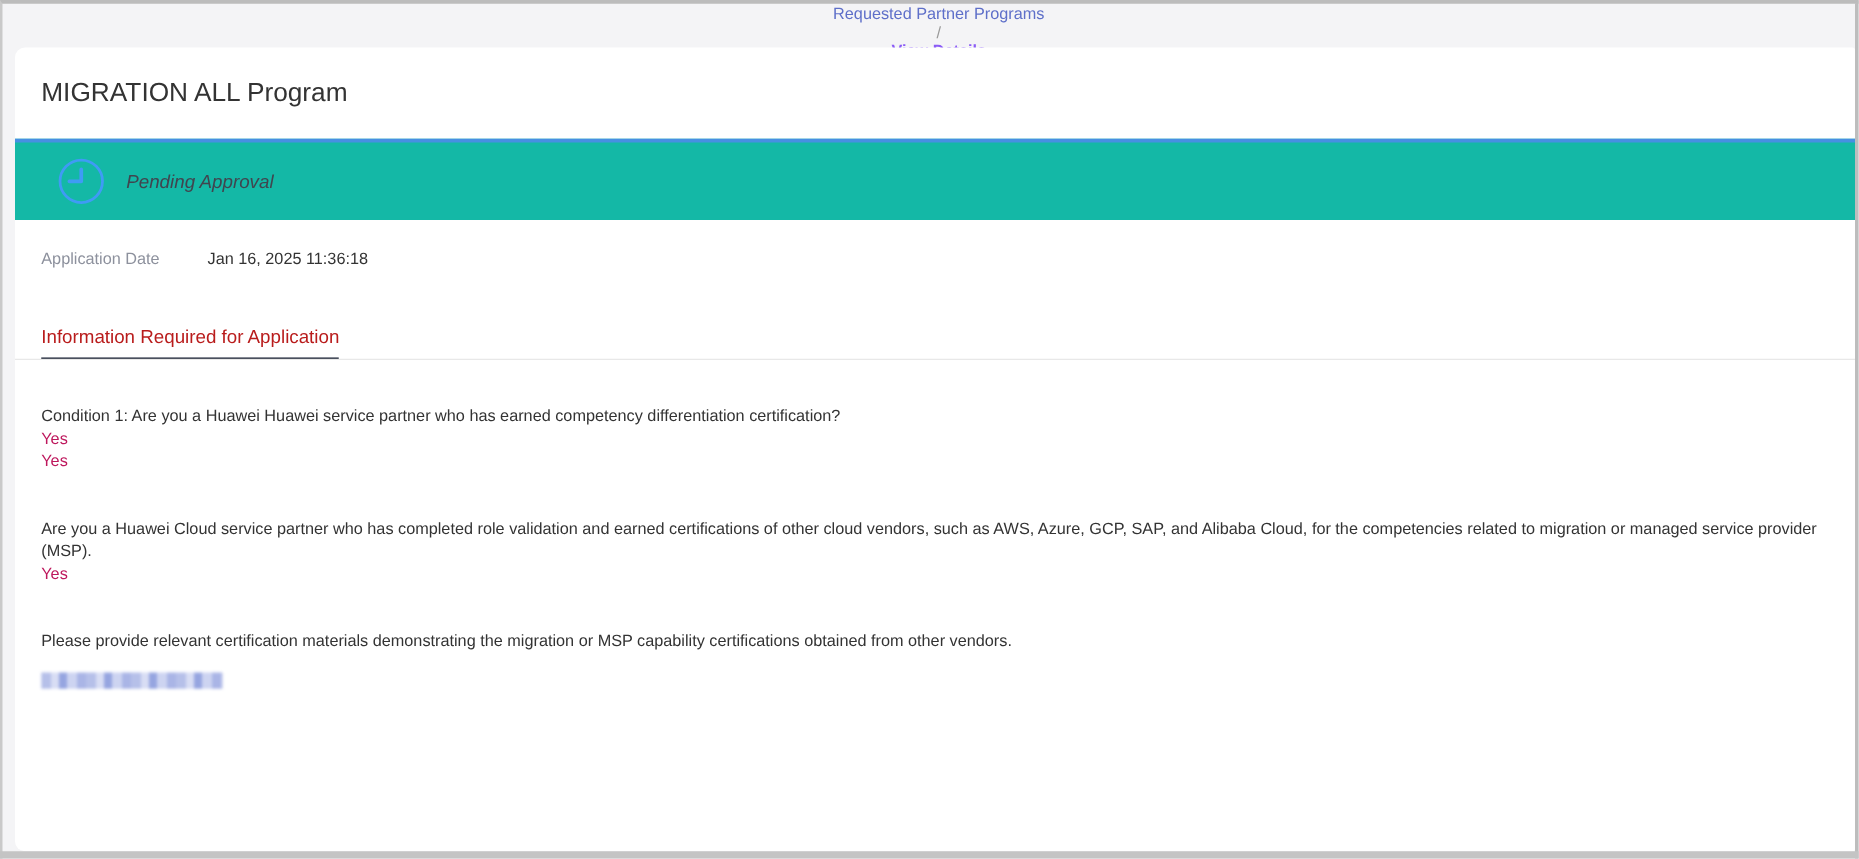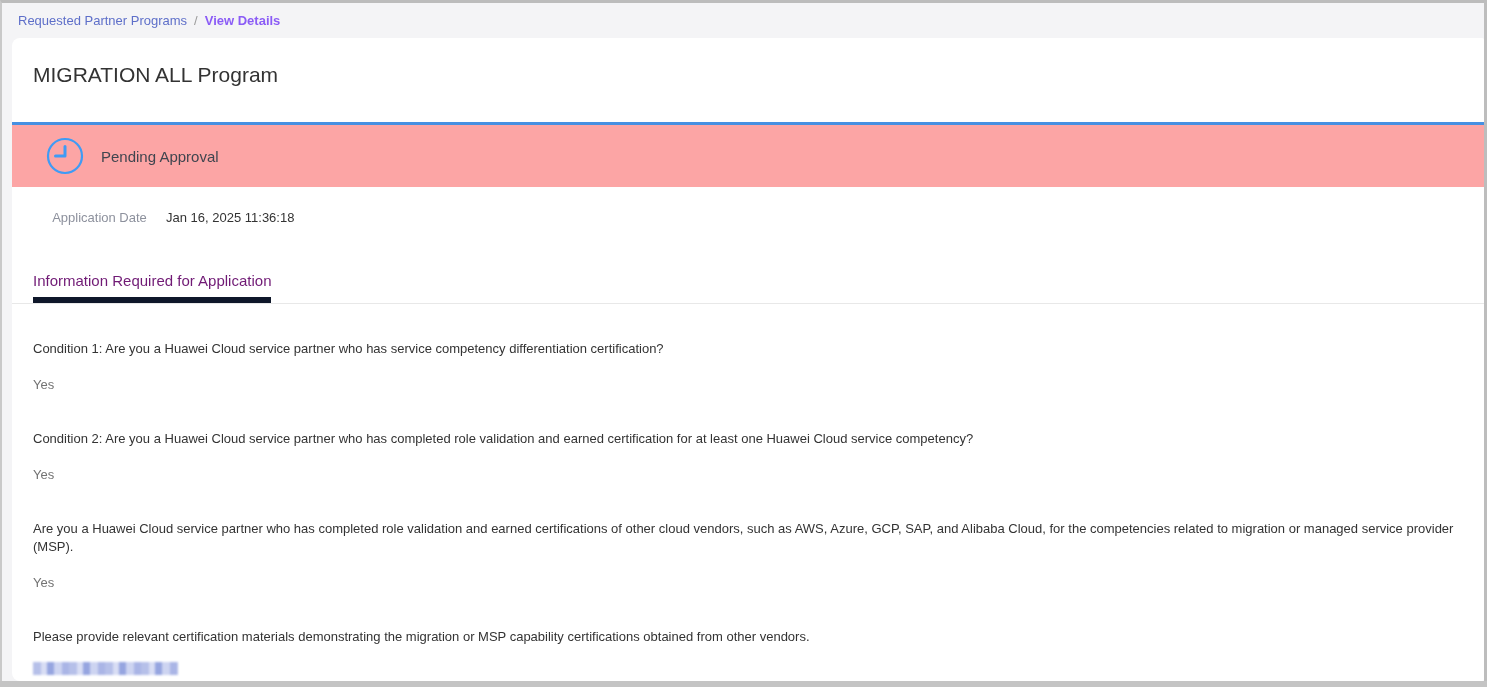--- a/index.html
+++ b/index.html
@@ -18,20 +18,21 @@
     border-left: 2px solid #c9c9c9;
     border-right: 3px solid #bdbdbd;
   }
   
   .breadcrumb {
     height: 35px;
     display: flex;
     align-items: center;
     padding-left: 16px;
     font-size: 13px;
+    flex-direction: column;
   }
   .breadcrumb .bc-link {
     color: #5e6fc9;
     cursor: pointer;
     text-decoration: none;
   }
   .breadcrumb .bc-sep {
     color: #9a9a9a;
     margin: 0 7px;
   }
@@ -54,67 +55,67 @@
   .page-title {
     font-size: 21px;
     font-weight: normal;
     color: #333;
     line-height: 22px;
     margin: 8px 0 0 21px;
   }
 
   
   .status-banner {
-    margin-top: 36px;
+    margin-top: 25px;
     height: 65px;
-    background: #fca5a5;
+    background: #14b8a6;
     border-top: 3px solid #4690e2;
     display: flex;
     align-items: center;
     padding-left: 34px;
+    font-style: italic;
   }
   .clock-icon { width: 38px; height: 38px; display: inline-block; flex: 0 0 38px; }
   .status-label {
     margin-left: 17px;
     font-size: 15px;
     color: #40454f;
   }
 
   
   .meta-row {
     margin: 22px 0 0 21px;
     display: flex;
     align-items: baseline;
     font-size: 13px;
     line-height: 18px;
-    text-align: center;
   }
   .meta-label { color: #8d919d; width: 133px; }
   .meta-value { color: #333; }
 
   
   .tab-bar {
     margin-top: 44px;
     border-bottom: 1px solid #e8e8e8;
     padding-left: 21px;
   }
   .tab {
     display: inline-block;
     font-size: 15px;
     line-height: 20px;
-    color: #701a75;
+    color: #b91c1c;
     padding-bottom: 6px;
-    border-bottom: 6px solid #0f172a;
+    border-bottom: 1px solid #0f172a;
     cursor: pointer;
   }
 
   
   .qa-list { padding-left: 21px; font-size: 13px; }
   .qa-question { margin-top: 36px; line-height: 18px; color: #333; }
-  .qa-answer { margin-top: 18px; line-height: 18px; color: #737373; }
+  .qa-answer { margin-top: 0; line-height: 18px; color: #be185d; }
 
   
   .attachment {
     margin-top: 16px;
     width: 145px;
     height: 13px;
     background: repeating-linear-gradient(90deg,
       #b6c0e9 0px, #b6c0e9 8px,
       #d8ddf4 8px, #d8ddf4 14px,
       #96a5e0 14px, #96a5e0 21px,
@@ -163,24 +164,23 @@
       <span class="meta-label">Application Date</span>
       <span class="meta-value">Jan 16, 2025 11:36:18</span>
     </div>
 
     <div class="tab-bar">
       <div class="tab">Information Required for Application</div>
     </div>
 
     <div class="qa-list">
 
-      <div class="qa-question">Condition 1: Are you a Huawei Cloud service partner who has service competency differentiation certification?</div>
+      <div class="qa-question">Condition 1: Are you a Huawei Huawei service partner who has earned competency differentiation certification?</div>
       <div class="qa-answer">Yes</div>
 
-      <div class="qa-question">Condition 2: Are you a Huawei Cloud service partner who has completed role validation and earned certification for at least one Huawei Cloud service competency?</div>
       <div class="qa-answer">Yes</div>
 
       <div class="qa-question">Are you a Huawei Cloud service partner who has completed role validation and earned certifications of other cloud vendors, such as AWS, Azure, GCP, SAP, and Alibaba Cloud, for the competencies related to migration or managed service provider (MSP).</div>
       <div class="qa-answer">Yes</div>
 
       <div class="qa-question">Please provide relevant certification materials demonstrating the migration or MSP capability certifications obtained from other vendors.</div>
 
       <div class="attachment"></div>
 
     </div>

